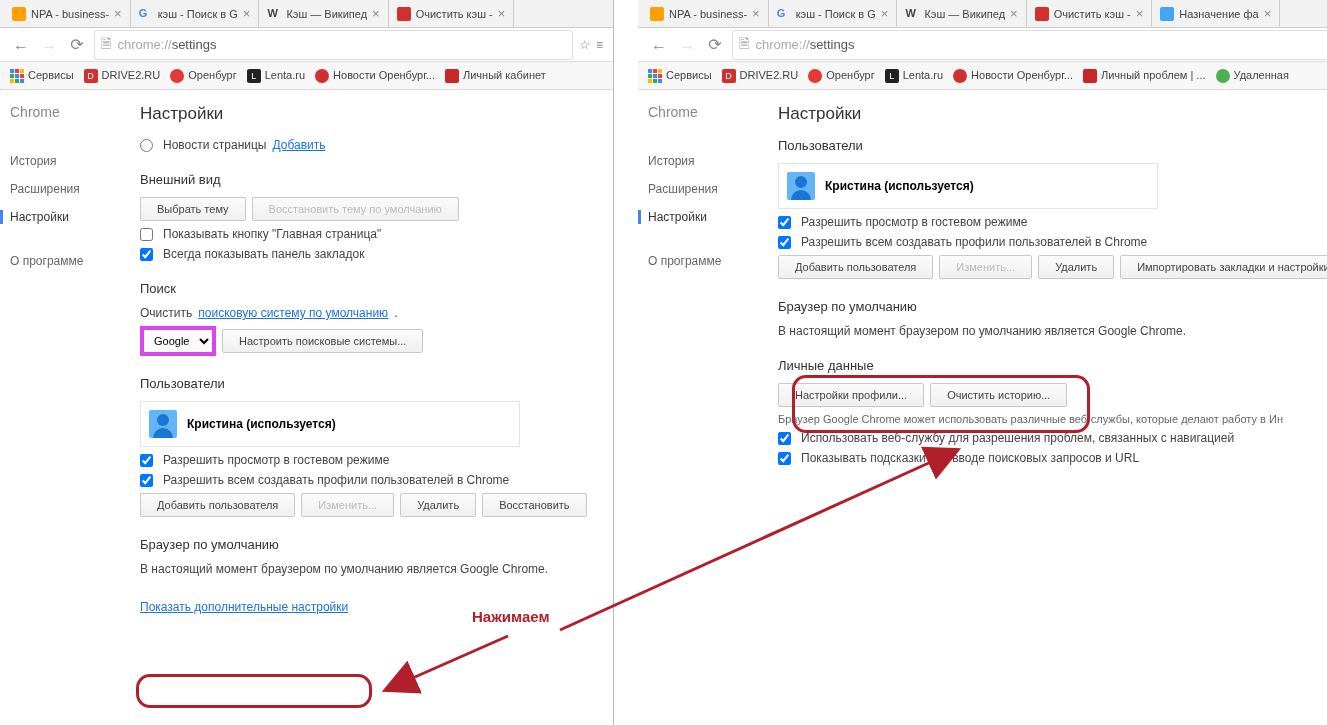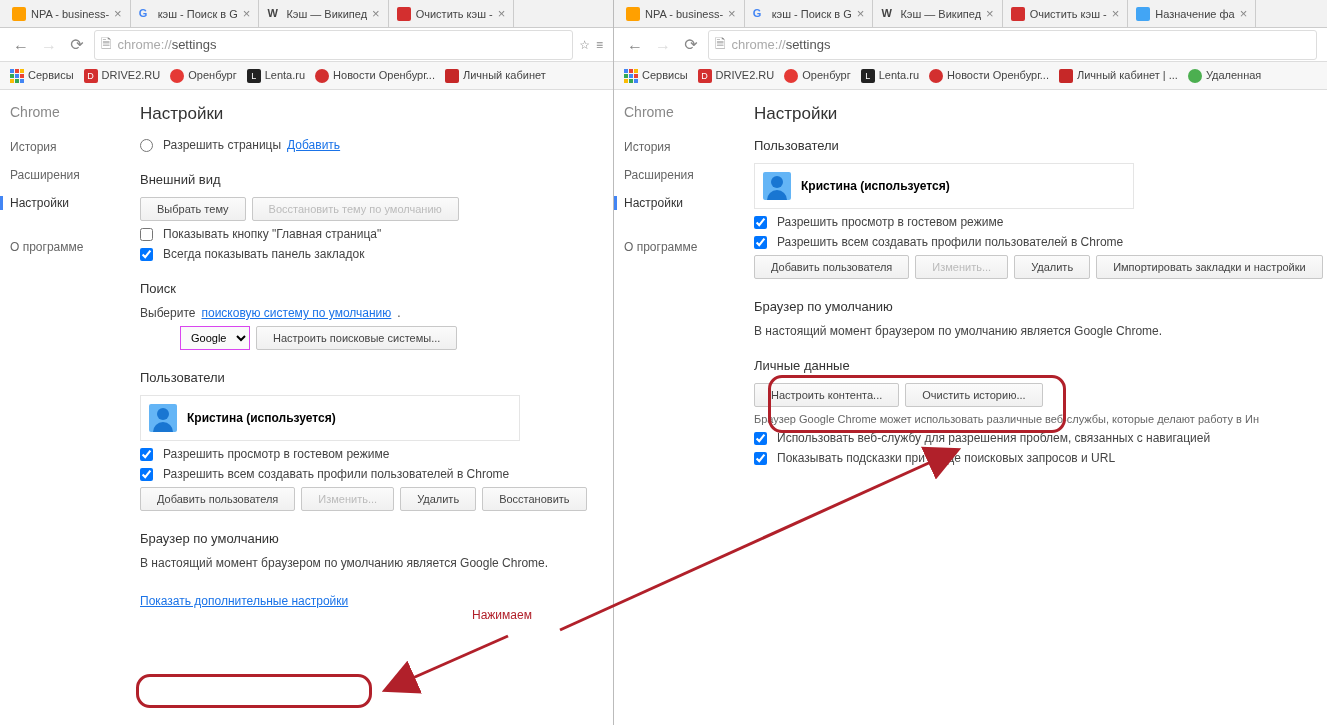--- a/index.html
+++ b/index.html
@@ -1,17 +1,17 @@
 <!DOCTYPE html>
 <html><head>
 <meta charset="utf-8">
 <style>
 * { box-sizing: border-box; margin: 0; padding: 0; }
 body { font-family: "Segoe UI", Arial, sans-serif; font-size: 12px; background: #fff; width: 1327px; height: 725px; overflow: hidden; position: relative; }
-.wrap { display: flex; height: 100%; }
+.wrap { display: flex; height: 100%; gap: 24px; }
 .half { flex: 0 0 auto; position: relative; overflow: hidden; }
 .left { width: 614px; border-right: 1px solid #bbb; }
 .right { width: 713px; }
 
 .tabs { display: flex; background: #f2f2f2; border-bottom: 1px solid #ccc; height: 28px; align-items: stretch; padding-left: 4px; }
 .tab { display: flex; align-items: center; gap: 5px; padding: 0 8px; border-right: 1px solid #ccc; font-size: 11px; color: #444; max-width: 140px; cursor: pointer; }
 .tab .favicon { width: 14px; height: 14px; flex: 0 0 14px; }
 .tab .title { white-space: nowrap; overflow: hidden; text-overflow: ellipsis; }
 .tab .close { color: #888; font-size: 13px; }
 
@@ -21,41 +21,41 @@
 .urlbox .seg { color: #555; }
 .urlbox .dim { color: #aaa; }
 .star, .menu { color: #888; cursor: pointer; }
 
 .bookmarks { display: flex; align-items: center; gap: 10px; padding: 4px 10px; background: #f7f7f7; border-bottom: 1px solid #ddd; height: 28px; font-size: 11px; }
 .bk { display: flex; gap: 4px; color: #444; cursor: pointer; white-space: nowrap; }
 .bk .ico { width: 14px; height: 14px; }
 
 .content { display: flex; padding: 14px 0 0 10px; }
 .sidebar { width: 120px; }
-.sidebar h2 { font-size: 14px; font-weight: normal; color: #888; margin-bottom: 20px; }
+.sidebar h2 { font-size: 14px; font-weight: normal; color: #888; margin-bottom: 34px; }
 .sidebar a { display: block; font-size: 12px; color: #666; margin-bottom: 14px; cursor: pointer; }
 .sidebar a.active { color: #333; border-left: 3px solid #4285f4; margin-left: -10px; padding-left: 7px; }
 
 .main { flex: 1; padding-left: 10px; }
 .main h1 { font-size: 17px; font-weight: normal; color: #333; margin-bottom: 14px; }
 .section-title { font-size: 13px; color: #333; margin: 20px 0 10px; }
 .row { display: flex; align-items: center; gap: 6px; margin: 6px 0; font-size: 12px; color: #444; }
 .row input[type=checkbox], .row input[type=radio] { margin-right: 4px; }
 .row a { color: #1a73e8; text-decoration: underline; cursor: pointer; }
 button.btn { background: linear-gradient(#fbfbfb,#f0f0f0); border: 1px solid #c8c8c8; border-radius: 2px; padding: 5px 16px; font-size: 11px; color: #444; cursor: pointer; }
 button.btn:disabled { color: #bbb; cursor: default; }
-select.sel { border: 1px solid #d946ef; padding: 4px 6px; font-size: 11px; background: #fafafa; margin-left: 40px; }
+select.sel { border: 4px solid #d946ef; padding: 4px 6px; font-size: 11px; background: #fafafa; }
 .userbox { border: 1px solid #e5e5e5; padding: 8px; display: flex; align-items: center; gap: 10px; width: 380px; margin: 6px 0; }
 .avatar { width: 28px; height: 28px; background: #64b5f6; border-radius: 2px; position: relative; }
 .avatar::before { content:""; position:absolute; width:12px; height:12px; background:#1976d2; border-radius:50%; left:8px; top:4px; }
 .avatar::after { content:""; position:absolute; width:20px; height:10px; background:#1976d2; border-radius:10px 10px 0 0; left:4px; bottom:0; }
 
 
 .callout { position: absolute; border: 3px solid #b1202a; border-radius: 14px; pointer-events: none; }
-.anno-text { position: absolute; color: #b1202a; font-weight: normal; font-size: 12px; }
+.anno-text { position: absolute; color: #b1202a; font-weight: bold; font-size: 15px; }
 svg.overlay { position: absolute; inset: 0; width: 100%; height: 100%; pointer-events: none; }
 
 .ico-sq { display:inline-block; border-radius:2px; }
 </style>
 </head>
 <body>
 
 <div class="wrap">
 
 <div class="half left">
@@ -135,40 +135,40 @@
       <h2>Chrome</h2>
       <a>История</a>
       <a>Расширения</a>
       <a class="active">Настройки</a>
       <a style="margin-top:30px">О программе</a>
     </div>
     <div class="main">
       <h1>Настройки</h1>
       <div class="row">
             <input type="radio" style="">
-            <span>Разрешить страницы</span> 
+            <span>Новости страницы</span> 
             <a>Добавить</a>
           </div>
 
       <div class="section-title">Внешний вид</div>
       <div class="row">
         <button class="btn">Выбрать тему</button>
         <button class="btn" disabled="">Восстановить тему по умолчанию</button>
       </div>
       <div class="row">
             <input type="checkbox" style="">
             <span>Показывать кнопку "Главная страница"</span>
           </div>
       <div class="row">
             <input type="checkbox" checked="" style="">
             <span>Всегда показывать панель закладок</span>
           </div>
 
       <div class="section-title">Поиск</div>
-      <div class="row"><span>Выберите </span><a>поисковую систему по умолчанию</a>.</div>
+      <div class="row"><span>Очистить </span><a>поисковую систему по умолчанию</a>.</div>
       <div class="row">
         <select class="sel"><option>Google</option></select>
         <button class="btn">Настроить поисковые системы...</button>
       </div>
 
       <div class="section-title">Пользователи</div>
       <div class="userbox">
         <div class="avatar"></div>
         <b>Кристина (используется)</b>
       </div>
@@ -266,21 +266,21 @@
     <span class="bk">
           <span class="ico ico-sq" style="background:#222;color:#fff;font-size:9px;line-height:14px;text-align:center">L</span>
           <span>Lenta.ru</span>
         </span>
     <span class="bk">
           <span class="ico ico-sq" style="background:#d32f2f;border-radius:50%"></span>
           <span>Новости Оренбург...</span>
         </span>
     <span class="bk">
           <span class="ico ico-sq" style="background:#c62828"></span>
-          <span>Личный кабинет | ...</span>
+          <span>Личный проблем | ...</span>
         </span>
     <span class="bk">
           <span class="ico ico-sq" style="background:#4caf50;border-radius:50%"></span>
           <span>Удаленная</span>
         </span>
   </div>
 
   <div class="content">
     <div class="sidebar">
       <h2>Chrome</h2>
@@ -311,21 +311,21 @@
         <button class="btn">Импортировать закладки и настройки</button>
       </div>
 
       <div class="section-title">Браузер по умолчанию</div>
       <div class="row">
             <span>В настоящий момент браузером по умолчанию является Google Chrome.</span>
           </div>
 
       <div class="section-title">Личные данные</div>
       <div class="row">
-        <button class="btn">Настроить контента...</button>
+        <button class="btn">Настройки профили...</button>
         <button class="btn">Очистить историю...</button>
       </div>
       <div class="row" style="font-size:11px;color:#666">
             <span>Браузер Google Chrome может использовать различные веб-службы, которые делают работу в Ин</span>
           </div>
       <div class="row">
             <input type="checkbox" checked="" style="">
             <span>Использовать веб-службу для разрешения проблем, связанных с навигацией</span>
           </div>
       <div class="row">

